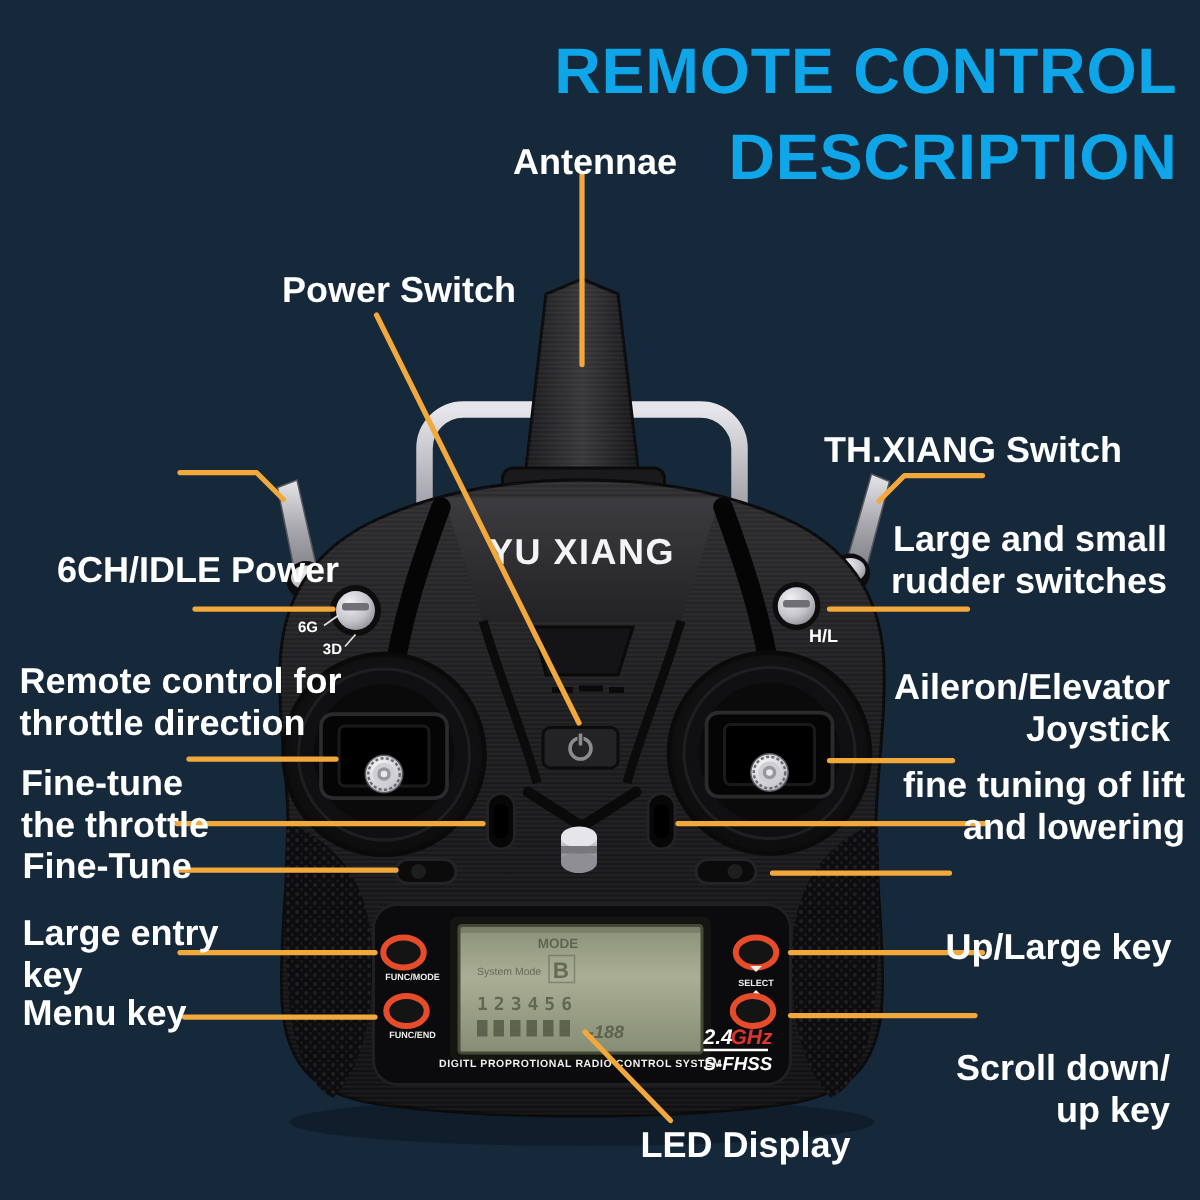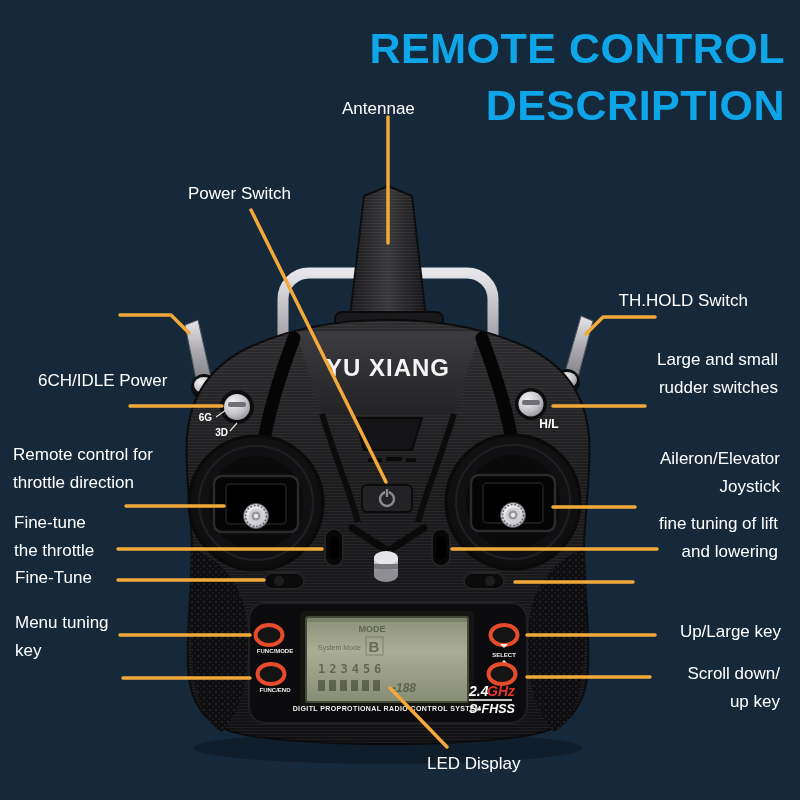--- a/index.html
+++ b/index.html
@@ -7,40 +7,40 @@
     position:relative;width:800px;height:800px;overflow:hidden;
     background:#16293a;
     font-family:"Liberation Sans", sans-serif;
   }
   .title{
     position:absolute;top:20px;right:15px;text-align:right;
     color:#0ea5e9;font-weight:bold;font-size:43px;line-height:57px;
     letter-spacing:.5px;white-space:pre-line;
   }
   .callout{
-    position:absolute;color:#ffffff;font-weight:normal;font-size:17px;
+    position:absolute;color:#ffffff;font-weight:bold;font-size:24px;
     line-height:28px;white-space:pre-line;
   }
   .ta-r{text-align:right;}
   .lbl-antennae{left:342px;top:95px;}
   .lbl-power{left:188px;top:180px;}
   .lbl-gyro{left:33px;top:284px;}
   .lbl-idle{left:38px;top:367px;}
   .lbl-throttle-dir{left:13px;top:441px;}
   .lbl-ft-throttle{left:14px;top:509px;}
   .lbl-fine-tune{left:15px;top:564px;}
   .lbl-menu-entry{left:15px;top:609px;}
   .lbl-menu-key{left:15px;top:662px;}
   .lbl-th-hold{right:52px;top:287px;}
   .lbl-rudder{right:22px;top:346px;}
   .lbl-aileron-joy{right:20px;top:445px;}
-  .lbl-lift{right:22px;top:510px;}
+  .lbl-lift{right:10px;top:510px;}
   .lbl-trim{right:18px;top:574px;}
   .lbl-updown{right:19px;top:618px;}
-  .lbl-scroll{right:20px;top:660px;}
+  .lbl-scroll{right:20px;top:699px;}
   .lbl-led{left:427px;top:750px;}
   .layer{position:absolute;left:0;top:0;}
 </style>
 </head>
 <body>
 
 <div class="stage">
 
   <svg class="layer" style="left:160px;top:180px" width="480" height="590" viewBox="0 0 480 590">
     <defs>
@@ -302,23 +302,24 @@
 DESCRIPTION</div>
 
   <div class="callout lbl-antennae">Antennae</div>
   <div class="callout lbl-power">Power Switch</div>
   <div class="callout lbl-idle">6CH/IDLE Power</div>
   <div class="callout lbl-throttle-dir">Remote control for
 throttle direction</div>
   <div class="callout lbl-ft-throttle">Fine-tune
 the throttle</div>
   <div class="callout lbl-fine-tune">Fine-Tune</div>
-  <div class="callout lbl-menu-entry">Menu tuning
+  <div class="callout lbl-menu-entry">Large entry
 key</div>
-  <div class="callout ta-r lbl-th-hold">TH.HOLD Switch</div>
+  <div class="callout lbl-menu-key">Menu key</div>
+  <div class="callout ta-r lbl-th-hold">TH.XIANG Switch</div>
   <div class="callout ta-r lbl-rudder">Large and small
 rudder switches</div>
   <div class="callout ta-r lbl-aileron-joy">Aileron/Elevator
 Joystick</div>
   <div class="callout ta-r lbl-lift">fine tuning of lift
 and lowering</div>
   <div class="callout ta-r lbl-updown">Up/Large key</div>
   <div class="callout ta-r lbl-scroll">Scroll down/
 up key</div>
   <div class="callout lbl-led">LED Display</div>

